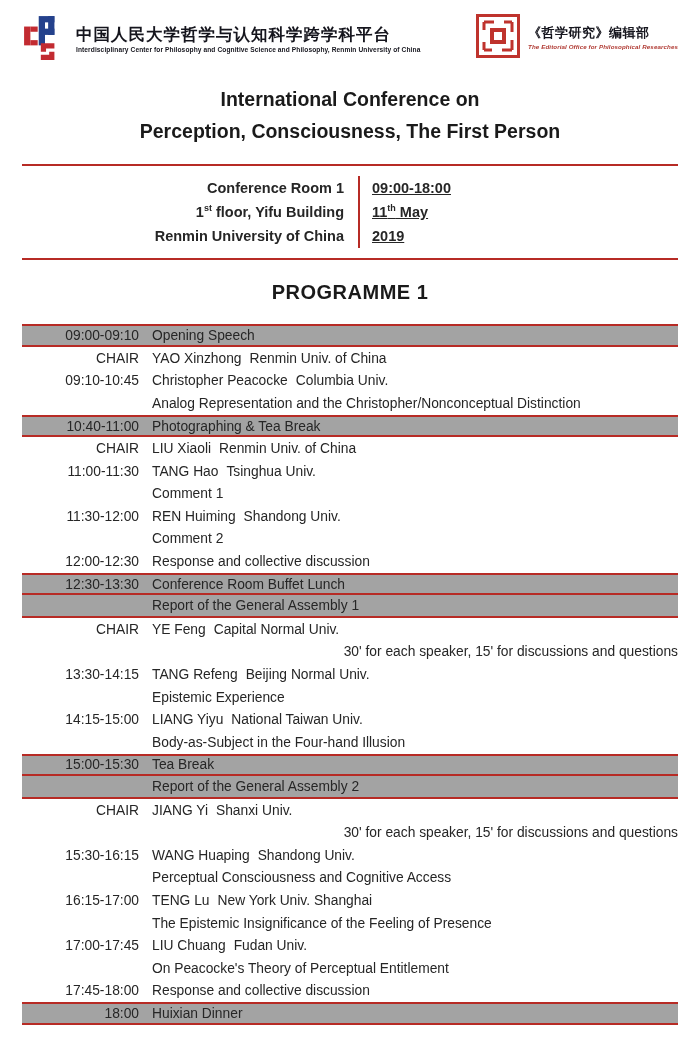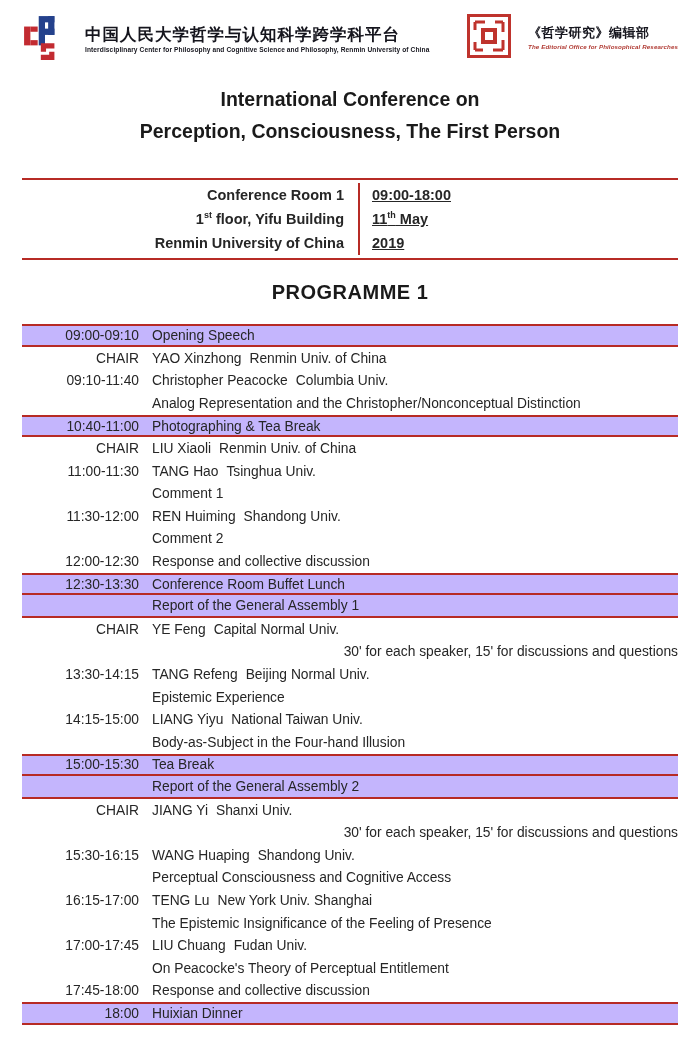--- a/index.html
+++ b/index.html
@@ -7,43 +7,43 @@
   body {
     width: 700px; height: 1043px;
     font-family: "Liberation Sans", sans-serif;
     color: #262626;
     overflow: hidden;
   }
   .page { width: 700px; height: 1043px; padding: 14px 22px 0 22px; }
 
   
   .masthead { display: flex; justify-content: space-between; align-items: flex-start; }
-  .brand { display: flex; align-items: center; gap: 17px; }
+  .brand { display: flex; align-items: center; gap: 8px; }
   .brand-text-cn {
     font-weight: bold; color: #15151d; letter-spacing: 1px;
     font-size: 16.5px; line-height: 1.15; white-space: nowrap;
   }
   .brand-text-en {
     font-weight: bold; color: #15151d;
     font-size: 6.6px; letter-spacing: 0.1px; white-space: nowrap; margin-top: 2px;
   }
   .brand-right .brand-text-cn { font-size: 13px; letter-spacing: 0.5px; }
   .brand-right .brand-text-en { color: #b03a33; font-size: 6.2px; font-style: italic; }
 
   
   .conf-title {
     text-align: center; font-weight: bold; font-size: 19.5px;
     line-height: 1.65; margin-top: 19px; color: #1a1a1a;
   }
 
   
   .info-table {
-    margin-top: 31px;
+    margin-top: 17px;
     border-top: 2.5px solid #b72b25; border-bottom: 2.5px solid #b72b25;
-    display: flex; padding: 3px 0;
+    display: flex; padding: 10px 0;
   }
   .info-left {
     width: 336px; text-align: right; padding-right: 14px;
     font-weight: bold; font-size: 14.5px; line-height: 24px;
   }
   .info-right {
     flex: 1; text-align: left; padding-left: 12px;
     border-left: 2.5px solid #b72b25;
     font-weight: bold; font-size: 14.5px; line-height: 24px; text-decoration: underline;
   }
@@ -59,21 +59,21 @@
   .schedule { margin-top: 20px; font-size: 13.8px; }
   .row { display: flex; align-items: center; min-height: 22.6px; }
   .cell-time {
     flex: none; width: 130px; text-align: right; padding-right: 13px;
     white-space: nowrap;
   }
   .cell-main { flex: 1; display: flex; justify-content: flex-start; gap: 8px; min-width: 0; }
   .cell-left { text-align: left; white-space: nowrap; }
   .cell-right { text-align: right; white-space: nowrap; }
   .row.break {
-    background: #c4b5fd;
+    background: #a3a3a3;
     border-top: 2.4px solid #b72b25;
     border-bottom: 2.4px solid #b72b25;
   }
   .row.break + .row.break { border-top: none; }
   .row.note .cell-main { justify-content: flex-end; }
 </style>
 </head>
 <body>
 
 <div class="page">
@@ -145,21 +145,21 @@
         </div>
       </div>
       <div class="row normal">
         <div class="cell-time">CHAIR</div>
         <div class="cell-main">
           <span class="cell-left">YAO Xinzhong</span>
           <span class="cell-right">Renmin Univ. of China</span>
         </div>
       </div>
       <div class="row normal">
-        <div class="cell-time">09:10-11:40</div>
+        <div class="cell-time">09:10-10:45</div>
         <div class="cell-main">
           <span class="cell-left">Christopher Peacocke</span>
           <span class="cell-right">Columbia Univ.</span>
         </div>
       </div>
       <div class="row normal">
         <div class="cell-time"></div>
         <div class="cell-main">
           <span class="cell-left">Analog Representation and the Christopher/Nonconceptual Distinction</span>
         </div>

